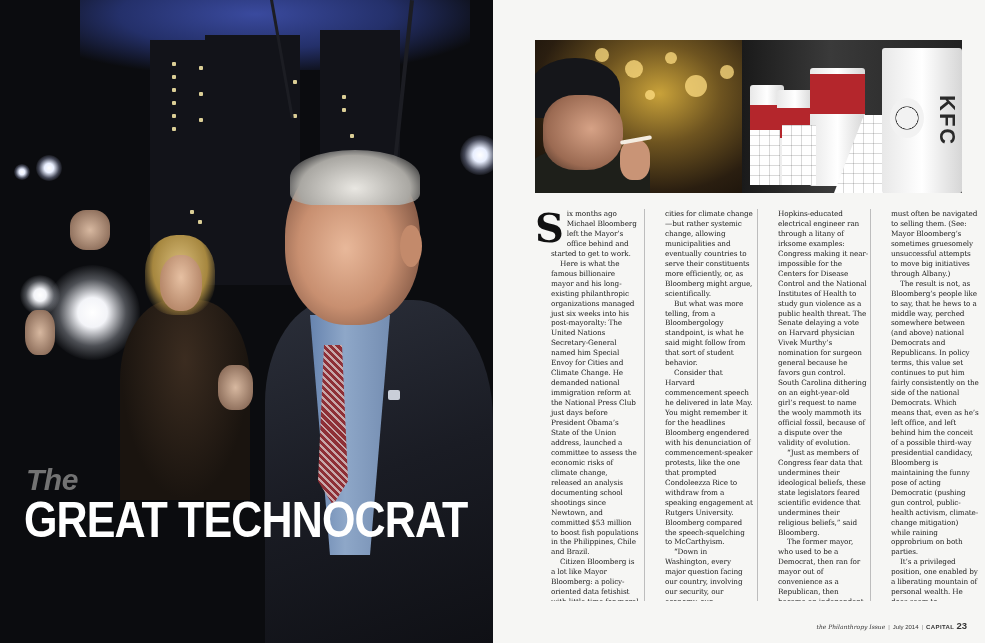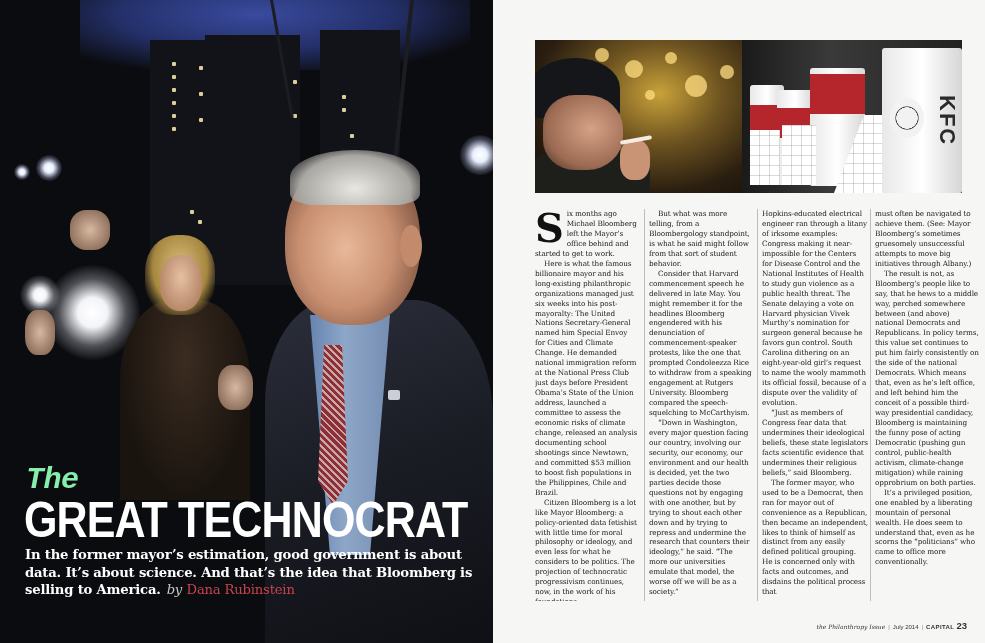--- a/index.html
+++ b/index.html
@@ -41,22 +41,22 @@
   .man-tie { position: absolute; left: 318px; top: 345px; width: 30px; height: 160px;
     background: repeating-linear-gradient(45deg, #8e2f36 0 3px, #c7a7a9 3px 5px);
     clip-path: polygon(20% 0, 80% 0, 100% 85%, 50% 100%, 0 85%); }
   .lapel-pin { position: absolute; left: 388px; top: 390px; width: 12px; height: 10px; background: #c9ced8; border-radius: 2px; }
 
   .flash { position: absolute; border-radius: 50%;
     background: radial-gradient(circle, #ffffff 0%, #f3f4f8 22%, rgba(200,205,215,0.35) 50%, rgba(0,0,0,0) 72%); }
   .hand { position: absolute; border-radius: 40%; background: radial-gradient(ellipse, #d7b8a0 0%, #8a6b58 80%); }
 
   .title-the {
-    position: absolute; left: 26px; top: 463px; font-family: Liberation Mono, monospace; font-style: italic; font-weight: bold;
-    font-size: 30px; color: #86efac; letter-spacing: -0.5px;
+    position: absolute; left: 26px; top: 463px; font-family: Liberation Sans, sans-serif; font-style: italic; font-weight: bold;
+    font-size: 30px; color: #737373; letter-spacing: -0.5px;
   }
   .title-main {
     position: absolute; left: 24px; top: 495px; font-family: "Liberation Sans", sans-serif; font-weight: bold;
     font-size: 50px; line-height: 50px; color: #ffffff; letter-spacing: -1px; transform: scaleX(0.86); transform-origin: left;
     white-space: nowrap;
   }
   .dek {
     position: absolute; left: 25px; top: 546px; width: 460px; font-family: "DejaVu Serif", serif; font-weight: bold;
     font-size: 13.2px; line-height: 17.5px; color: #ffffff; letter-spacing: -0.2px;
   }
@@ -87,21 +87,21 @@
   .cup-band { position: absolute; left: 0; right: 0; background: #b4262c; }
   .sugar { position: absolute; background: repeating-linear-gradient(0deg, #ffffff 0 9px, #d9d9d9 9px 10px),
       repeating-linear-gradient(90deg, #ffffff 0 9px, #d9d9d9 9px 10px); background-blend-mode: multiply; }
   .kfc-logo { position: absolute; font-family: "Liberation Sans", sans-serif; font-weight: bold; color: #2a2a2a;
     font-size: 22px; transform: rotate(90deg); transform-origin: left top; letter-spacing: 2px; }
   .colonel { position: absolute; border-radius: 50%; background: radial-gradient(circle, #f2f2f2 40%, #2b2b2b 42%, #f2f2f2 46%); }
 
   .columns { position: absolute; left: 42px; top: 209px; width: 440px; height: 395px; }
   .col { position: absolute; top: 0; height: 392px; font-family: "DejaVu Serif", serif; font-size: 7.3px;
     line-height: 9.95px; color: #222; letter-spacing: -0.15px; overflow: hidden; }
-  .col p { text-indent: 9px; }
+  .col p { text-indent: 9px; margin-left: 16px; }
   .col p.noindent { text-indent: 0; }
   .col-1 { left: 0; width: 104px; }
   .col-2 { left: 114px; width: 104px; }
   .col-3 { left: 227px; width: 106px; }
   .col-4 { left: 340px; width: 104px; }
   .col-rule { position: absolute; top: 0; width: 1px; height: 392px; background: #bdbdbd; }
   .dropcap { float: left; font-family: "DejaVu Serif", serif; font-weight: bold; font-size: 40px; line-height: 34px;
     margin: 2px 3px 0 0; color: #111; }
 
   .folio { position: absolute; right: 18px; bottom: 12px; font-family: "Liberation Sans", sans-serif; font-size: 6px; color: #333; white-space: nowrap; }
@@ -157,21 +157,20 @@
   <div class="man-shirt"></div>
   <div class="man-tie"></div>
   <div class="lapel-pin"></div>
   <div class="man-head"></div>
   <div class="man-hair"></div>
   <div class="man-ear"></div>
   <div class="hand" style="left:218px;top:365px;width:35px;height:45px;"></div>
 
   <div class="title-the">The</div>
   <h1 class="title-main">GREAT TECHNOCRAT</h1>
-  <p class="dek"><span>In the former mayor’s estimation, good government is about data. It’s about science. And that’s the idea that Bloomberg is selling to America.</span><span class="by">by</span> <span class="author">Dana Rubinstein</span></p>
 </section>
 
 <div class="photo-credit">HALT Images | Fox | AP Photo/Kathy Willens | AP Photo/Mark Lennihan</div>
 
 <section class="right-page">
   <div class="photo-strip">
     <div class="photo-smoker">
       <div class="bokeh" style="left:60px;top:8px;width:14px;height:14px;"></div>
       <div class="bokeh" style="left:90px;top:20px;width:18px;height:18px;"></div>
       <div class="bokeh" style="left:130px;top:12px;width:12px;height:12px;"></div>
@@ -206,34 +205,35 @@
   <div class="columns">
     <div class="col col-1">
       <span class="dropcap">S</span>
       <p class="noindent">ix months ago Michael Bloomberg left the Mayor’s office behind and started to get to work.</p>
       <p>Here is what the famous billionaire mayor and his long-existing philanthropic organizations managed just six weeks into his post-mayoralty: The United Nations Secretary-General named him Special Envoy for Cities and Climate Change. He demanded national immigration reform at the National Press Club just days before President Obama’s State of the Union address, launched a committee to assess the economic risks of climate change, released an analysis documenting school shootings since Newtown, and committed $53 million to boost fish populations in the Philippines, Chile and Brazil.</p>
       <p>Citizen Bloomberg is a lot like Mayor Bloomberg: a policy-oriented data fetishist with little time for moral philosophy or ideology, and even less for what he considers to be politics. The projection of technocratic progressivism continues, now, in the work of his foundations.</p>
 
     </div>
     <div class="col-rule" style="left:109px;"></div>
     <div class="col col-2">
+      <p class="noindent">cities for climate change—but rather systemic change, allowing municipalities and eventually countries to serve their constituents more efficiently, or, as Bloomberg might argue, scientifically.</p>
       <p>But what was more telling, from a Bloombergology standpoint, is what he said might follow from that sort of student behavior.</p>
       <p>Consider that Harvard commencement speech he delivered in late May. You might remember it for the headlines Bloomberg engendered with his denunciation of commencement-speaker protests, like the one that prompted Condoleezza Rice to withdraw from a speaking engagement at Rutgers University. Bloomberg compared the speech-squelching to McCarthyism.</p>
       <p>“Down in Washington, every major question facing our country, involving our security, our economy, our environment and our health is decided, yet the two parties decide those questions not by engaging with one another, but by trying to shout each other down and by trying to repress and undermine the research that counters their ideology,” he said. “The more our universities emulate that model, the worse off we will be as a society.”</p>
 
     </div>
     <div class="col-rule" style="left:222px;"></div>
     <div class="col col-3">
       <p class="noindent">Hopkins-educated electrical engineer ran through a litany of irksome examples: Congress making it near-impossible for the Centers for Disease Control and the National Institutes of Health to study gun violence as a public health threat. The Senate delaying a vote on Harvard physician Vivek Murthy’s nomination for surgeon general because he favors gun control. South Carolina dithering on an eight-year-old girl’s request to name the wooly mammoth its official fossil, because of a dispute over the validity of evolution.</p>
-      <p>“Just as members of Congress fear data that undermines their ideological beliefs, these state legislators facts scientific evidence that undermines their religious beliefs,” said Bloomberg.</p>
+      <p>“Just as members of Congress fear data that undermines their ideological beliefs, these state legislators feared scientific evidence that undermines their religious beliefs,” said Bloomberg.</p>
       <p>The former mayor, who used to be a Democrat, then ran for mayor out of convenience as a Republican, then became an independent, likes to think of himself as distinct from any easily defined political grouping. He is concerned only with facts and outcomes, and disdains the political process that</p>
     </div>
     <div class="col-rule" style="left:335px;"></div>
     <div class="col col-4">
-      <p class="noindent">must often be navigated to achieve them. (See: Mayor Bloomberg’s sometimes gruesomely unsuccessful attempts to move big initiatives through Albany.)</p>
+      <p class="noindent">must often be navigated to selling them. (See: Mayor Bloomberg’s sometimes gruesomely unsuccessful attempts to move big initiatives through Albany.)</p>
       <p>The result is not, as Bloomberg’s people like to say, that he hews to a middle way, perched somewhere between (and above) national Democrats and Republicans. In policy terms, this value set continues to put him fairly consistently on the side of the national Democrats. Which means that, even as he’s left office, and left behind him the conceit of a possible third-way presidential candidacy, Bloomberg is maintaining the funny pose of acting Democratic (pushing gun control, public-health activism, climate-change mitigation) while raining opprobrium on both parties.</p>
       <p>It’s a privileged position, one enabled by a liberating mountain of personal wealth. He does seem to understand that, even as he scorns the “politicians” who came to office more conventionally.</p>
 
     </div>
   </div>
 
   <div class="folio">
     <span class="issue">the Philanthropy Issue</span><span class="sep">|</span><span>July 2014</span><span class="sep">|</span><span class="pub">CAPITAL</span><span class="page-num">23</span>
   </div>
 </section>

